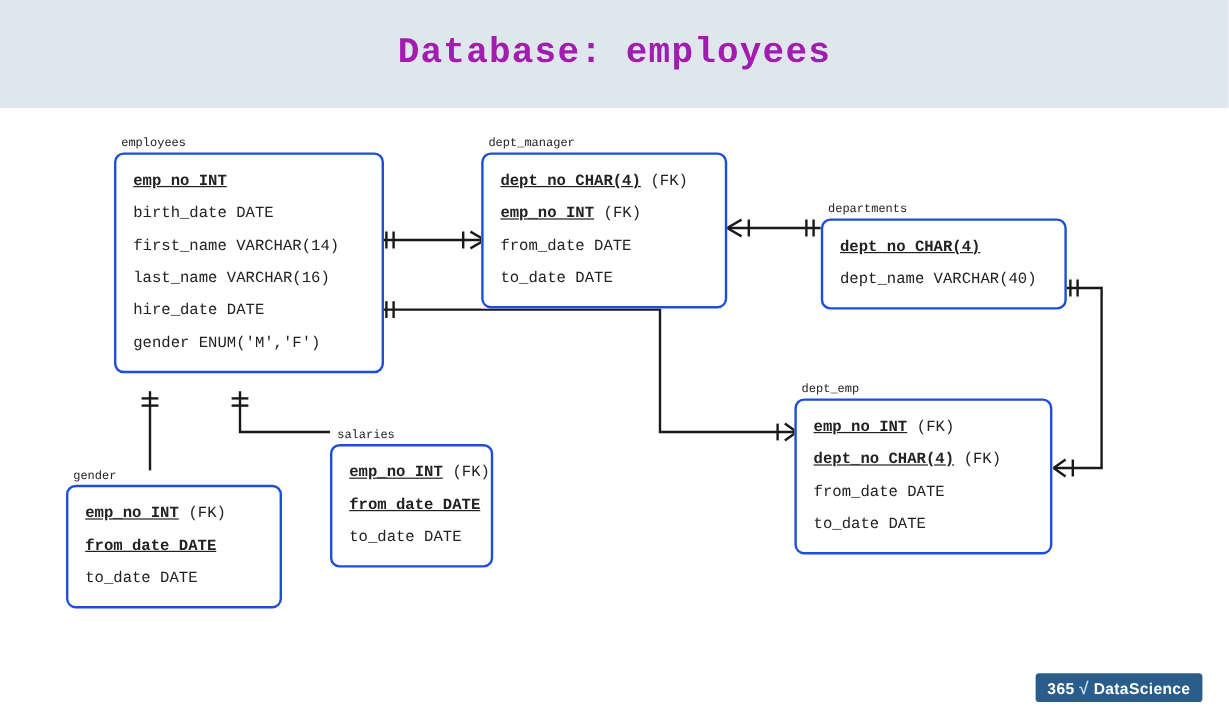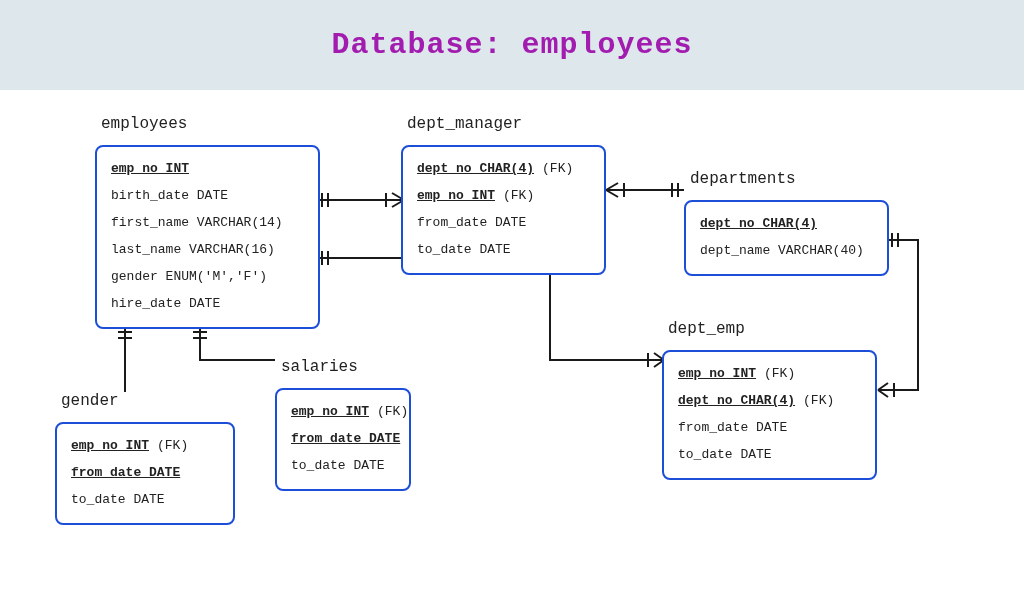--- a/index.html
+++ b/index.html
@@ -30,23 +30,23 @@
     width: 1024px;
     height: 503px;
     background: #fff;
   }
   
   .entity {
     position: absolute;
     background: #fff;
   }
   .entity .label {
-    font-size: 16px;
+    font-size: 10px;
     color: #222;
-    padding: 0 0 12px 6px;
+    padding: 0 0 1px 6px;
   }
   .entity .box {
     border: 2px solid #1d4ed8;
     border-radius: 8px;
     padding: 8px 12px 10px;
     background: #fff;
   }
   .row {
     font-size: 13px;
     color: #222;
@@ -145,22 +145,22 @@
     <line x1="894" y1="293" x2="894" y2="307"></line>
   </svg>
 
   <div class="entity" style="left:95px; top:25px; width:225px;">
     <div class="label">employees</div>
     <div class="box">
         <div class="row"><span class="pk">emp_no INT</span></div>
         <div class="row">birth_date DATE</div>
         <div class="row">first_name VARCHAR(14)</div>
         <div class="row">last_name VARCHAR(16)</div>
+        <div class="row">hire_date DATE</div>
         <div class="row">gender ENUM('M','F')</div>
-        <div class="row">hire_date DATE</div>
       </div>
   </div>
 
   <div class="entity" style="left:401px; top:25px; width:205px;">
     <div class="label">dept_manager</div>
     <div class="box">
         <div class="row"><span class="pk">dept_no CHAR(4)</span><span class="fk">(FK)</span></div>
         <div class="row"><span class="pk">emp_no INT</span><span class="fk">(FK)</span></div>
         <div class="row">from_date DATE</div>
         <div class="row">to_date DATE</div>
@@ -196,13 +196,18 @@
 
   <div class="entity" style="left:55px; top:302px; width:180px;">
     <div class="label">gender</div>
     <div class="box">
         <div class="row"><span class="pk">emp_no INT</span><span class="fk">(FK)</span></div>
         <div class="row"><span class="pk">from_date DATE</span></div>
         <div class="row">to_date DATE</div>
       </div>
   </div>
 
+  <div class="brand">
+    <span>365</span>
+    <span class="check">√</span>
+    <span>DataScience</span>
+  </div>
 </div>
 
 </body></html>

